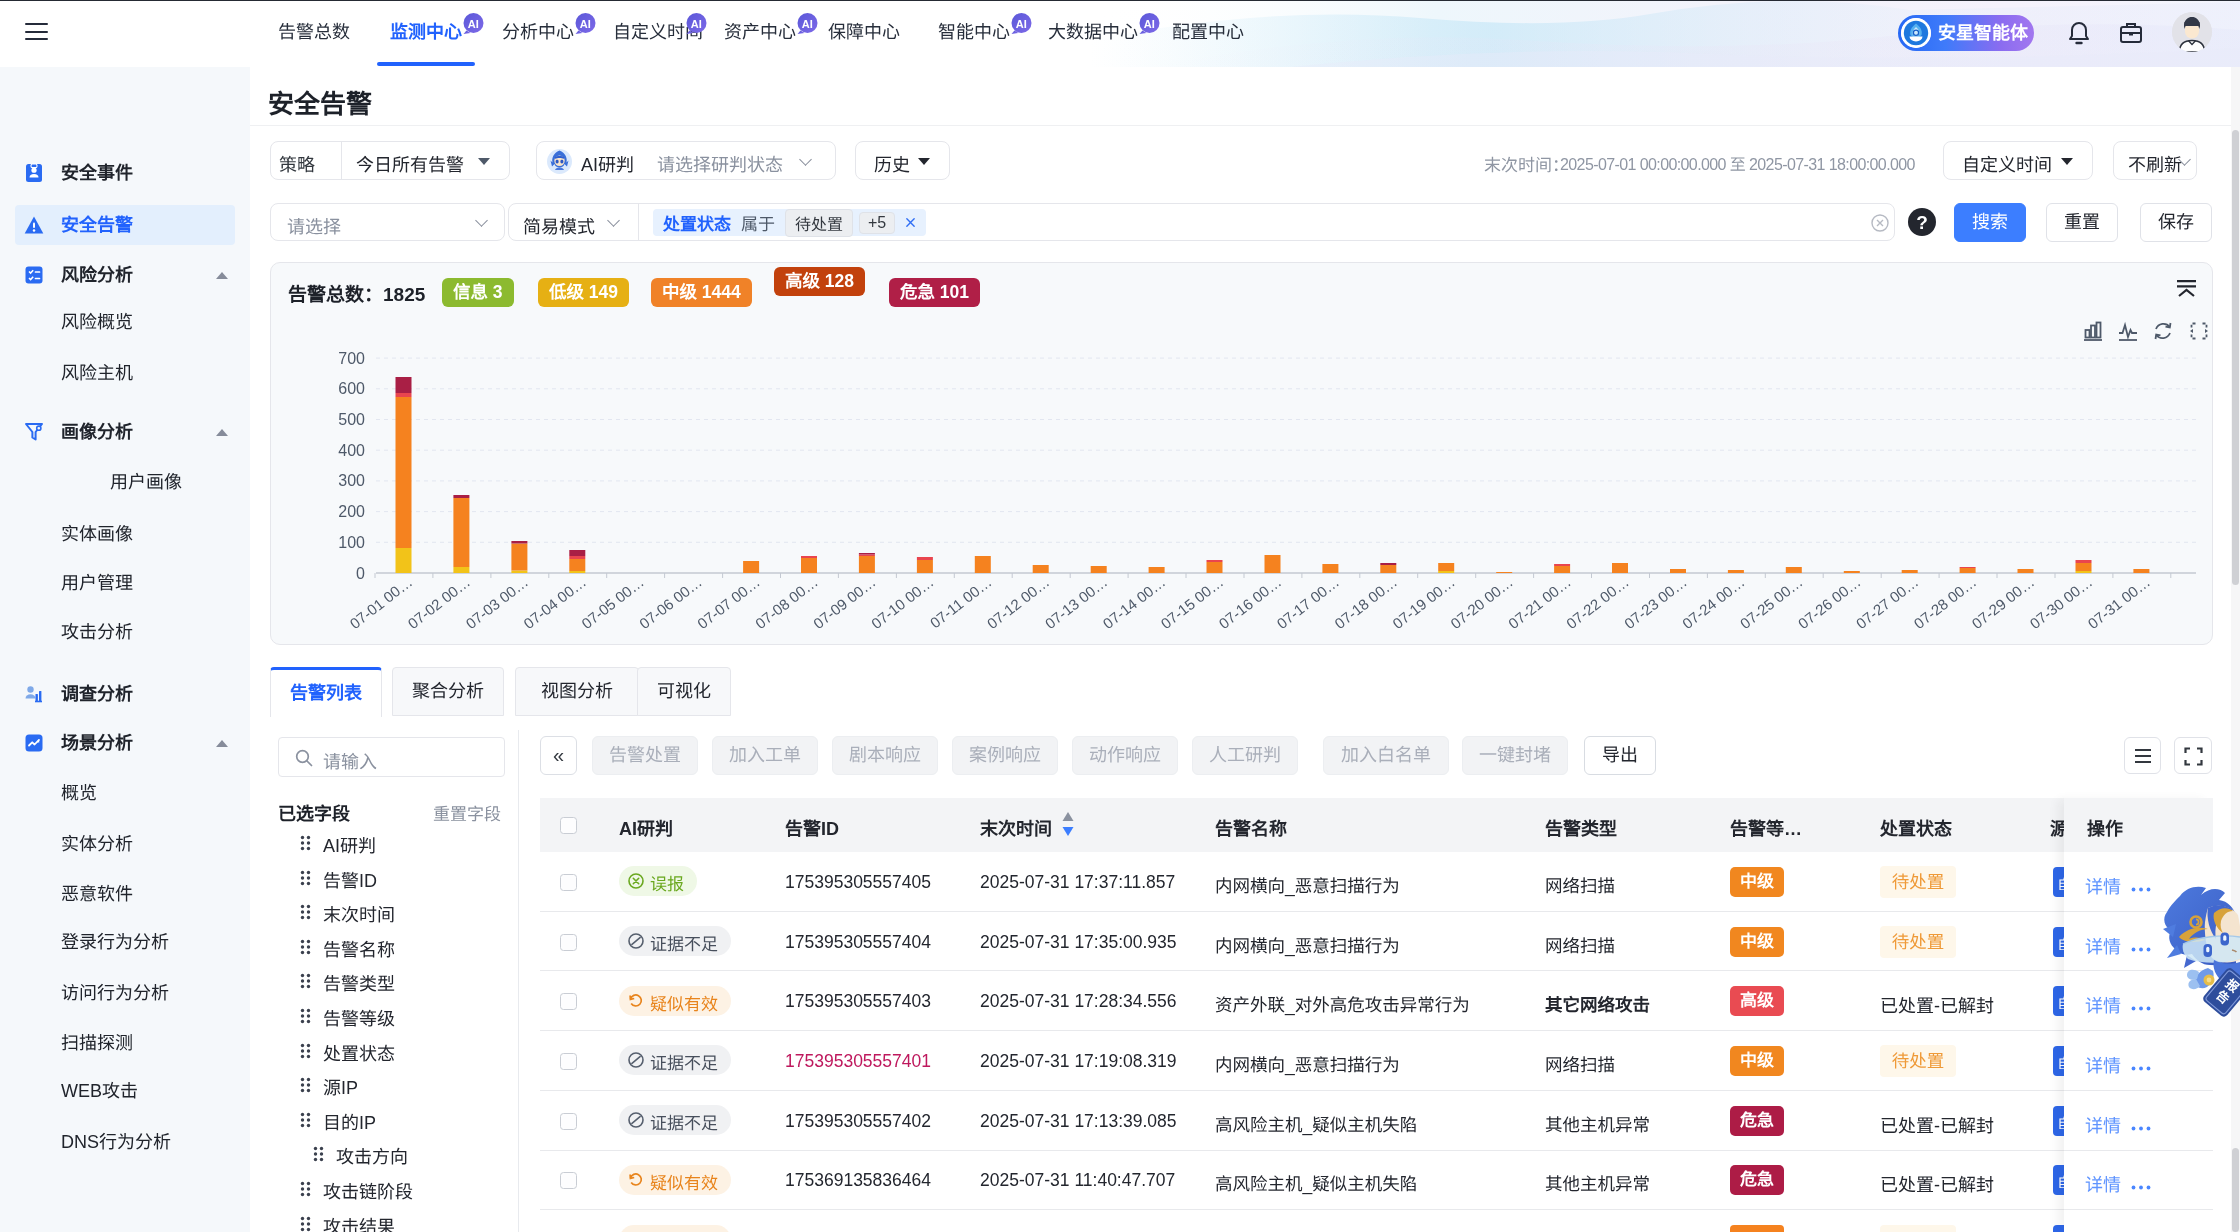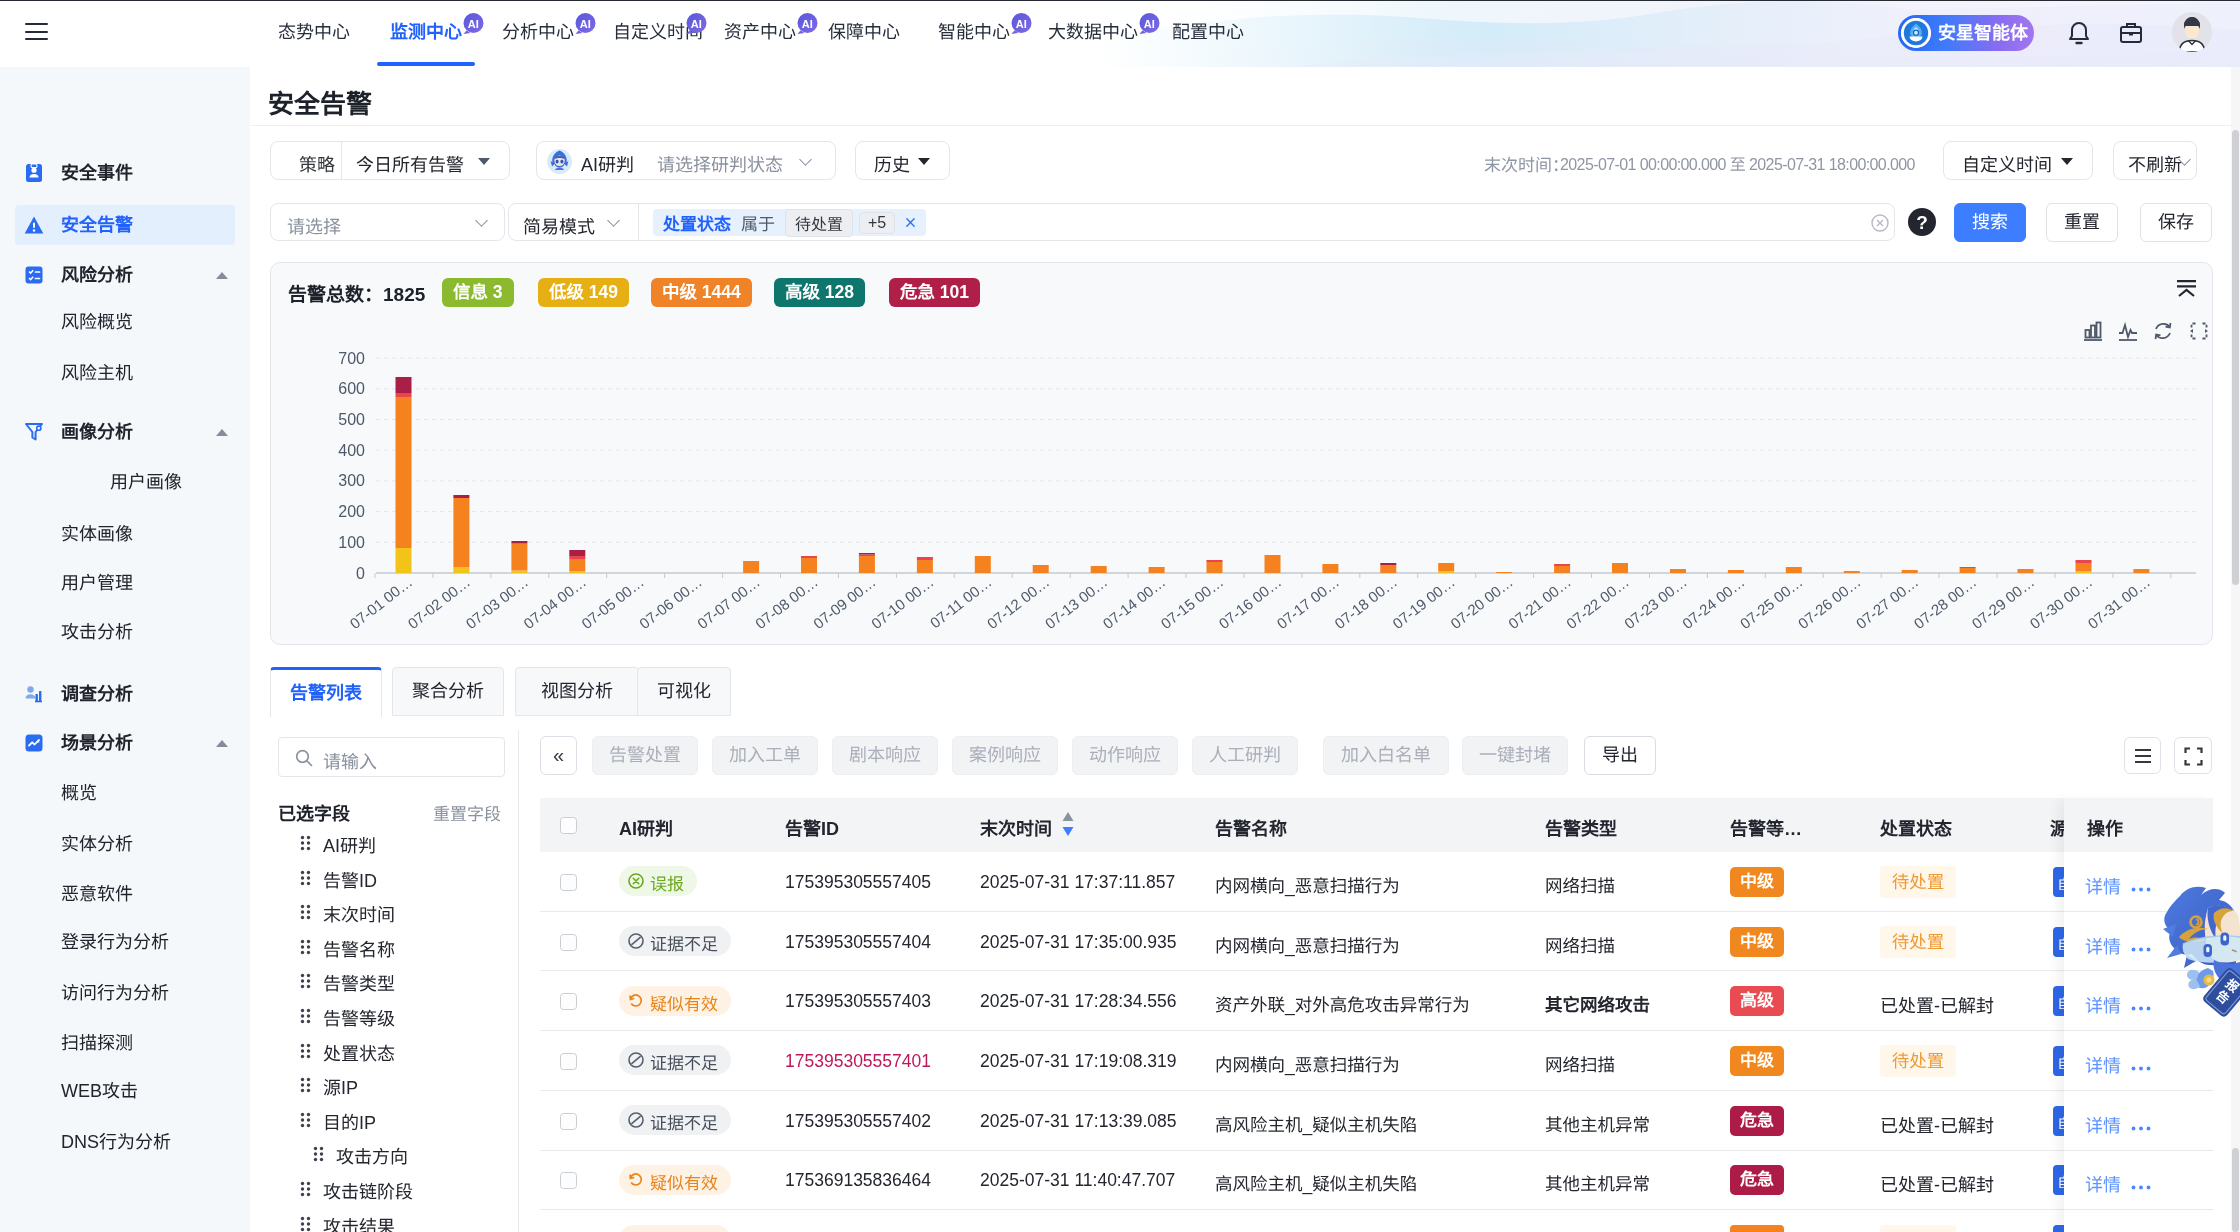--- a/index.html
+++ b/index.html
@@ -69,21 +69,21 @@
     <rect x="0" y="0" width="1150" height="67" fill="url(#hg1)"></rect>
     <path d="M0 40 Q 180 5 330 18 Q 470 30 560 14 Q 700 -10 820 10 L 1150 2 L 1150 67 L 0 67 Z" fill="url(#hg2)" opacity="0.55"></path>
     <path d="M60 67 Q 260 28 430 40 Q 640 54 800 36 Q 980 16 1150 30 L 1150 67 Z" fill="url(#hg3)" opacity="0.5"></path>
     <path d="M200 67 Q 420 44 620 54 Q 860 64 1150 48 L 1150 67 Z" fill="#e9ecfa" opacity="0.4"></path>
   </svg>
   <div class="burger">
       <span></span>
       <span></span>
       <span></span>
     </div>
-  <div class="nav" style="left:278px;">态势中心</div>
+  <div class="nav" style="left:278px;">告警总数</div>
   <div class="nav on" style="left:390px;">监测中心</div>
   <div class="nav" style="left:502px;">分析中心</div>
   <div class="nav" style="left:613px;">自定义时间</div>
   <div class="nav" style="left:724px;">资产中心</div>
   <div class="nav" style="left:828px;">保障中心</div>
   <div class="nav" style="left:938px;">智能中心</div>
   <div class="nav" style="left:1048px;">大数据中心</div>
   <div class="nav" style="left:1172px;">配置中心</div>
   <div class="navline"></div>
   <svg class="aibadge" style="left:462px;top:13px;" viewBox="0 0 22 21">
@@ -227,21 +227,21 @@
   <div class="side-sub" style="top:1004px;">WEB攻击</div>
   <div class="side-sub" style="top:1055px;">DNS行为分析</div>
 
 </div>
 <div id="content"></div>
 
 <div class="abs" style="left:268px;top:83px;font-size:26px;font-weight:bold;">安全告警</div>
 <div class="abs" style="left:250px;top:125px;width:1990px;height:1px;background:#eff0f2;"></div>
 
 <div class="box" style="left:270px;top:141px;width:240px;height:39px;">
-  <span class="abs" style="left:28px;top:8px;font-size:18px;color:#33383f;">策略</span>
+  <span class="abs" style="left:8px;top:8px;font-size:18px;color:#33383f;">策略</span>
   <span class="abs" style="left:70px;top:0;width:1px;height:37px;background:#e5e6eb;"></span>
   <span class="abs" style="left:85px;top:8px;font-size:18px;color:#23262e;">今日所有告警</span>
   <span class="caret-d abs" style="left:207px;top:16px;"></span>
 </div>
 <div class="box" style="left:536px;top:141px;width:300px;height:39px;">
   <svg class="abs" style="left:10px;top:7px;width:25px;height:25px;" viewBox="0 0 25 25">
       <circle cx="12.5" cy="12.5" r="12.5" fill="#dbe9fc"></circle>
       <path d="M12.5 1.5 C6.5 4 4.5 9 5.5 13.5 L3.5 11.5 L5 17.5 L7.5 15 C8 17 10 18.5 12.5 18.5 C15 18.5 17 17 17.5 15 L20 17.5 L21.5 11.5 L19.5 13.5 C20.5 9 18.5 4 12.5 1.5 Z" fill="#3a6fd8"></path>
       <path d="M12.5 6.5 A5.2 5.2 0 0 1 17.7 11.7 A5.2 5.2 0 0 1 7.3 11.7 A5.2 5.2 0 0 1 12.5 6.5 Z" fill="#f8e4ca"></path>
       <rect x="8.6" y="10.8" width="3" height="3.6" rx="1.4" fill="#2b57c4"></rect>
@@ -296,21 +296,21 @@
   </svg>
 <div class="btn" style="left:1954px;top:203px;width:72px;background:#3c7eff;border-color:#3c7eff;color:#fff;">搜索</div>
 <div class="btn" style="left:2046px;top:203px;width:72px;">重置</div>
 <div class="btn" style="left:2140px;top:203px;width:72px;">保存</div>
 
 <div class="abs" id="chartcard" style="left:270px;top:262px;width:1943px;height:383px;border:1px solid #e5e6eb;border-radius:10px;background:#f7f9fb;">
 <div style="position:absolute;left:17px;top:16px;font-size:19px;font-weight:bold;color:#1d2129;">告警总数：1825</div>
 <span class="sev" style="position:absolute;left:171px;top:15px;background:#8cba2f;">信息 3</span>
 <span class="sev" style="position:absolute;left:267px;top:15px;background:#e6b014;">低级 149</span>
 <span class="sev" style="position:absolute;left:380px;top:15px;background:#f08228;">中级 1444</span>
-<span class="sev" style="position:absolute;left:503px;top:15px;background:#0f766e;">高级 128</span>
+<span class="sev" style="position:absolute;left:503px;top:4px;background:#c2410c;">高级 128</span>
 <span class="sev" style="position:absolute;left:618px;top:15px;background:#b01f47;">危急 101</span>
 <svg style="position:absolute;left:1905px;top:17px;width:21px;height:18px;" viewBox="0 0 21 18">
       <path d="M1 1.2 h19 M1 6.4 h19" stroke="#23262e" stroke-width="2.2"></path>
       <path d="M3 16 l7.5-6 7.5 6" fill="none" stroke="#23262e" stroke-width="2.2"></path>
     </svg>
 <svg style="position:absolute;left:1812px;top:58px;width:20px;height:20px;" viewBox="0 0 20 20">
       <g stroke="#4e5969" stroke-width="1.8" fill="none">
         <rect x="2.5" y="9" width="4" height="7.5"></rect>
         <rect x="8" y="4.5" width="4" height="12"></rect>
         <rect x="13.5" y="1.5" width="4" height="15"></rect>

